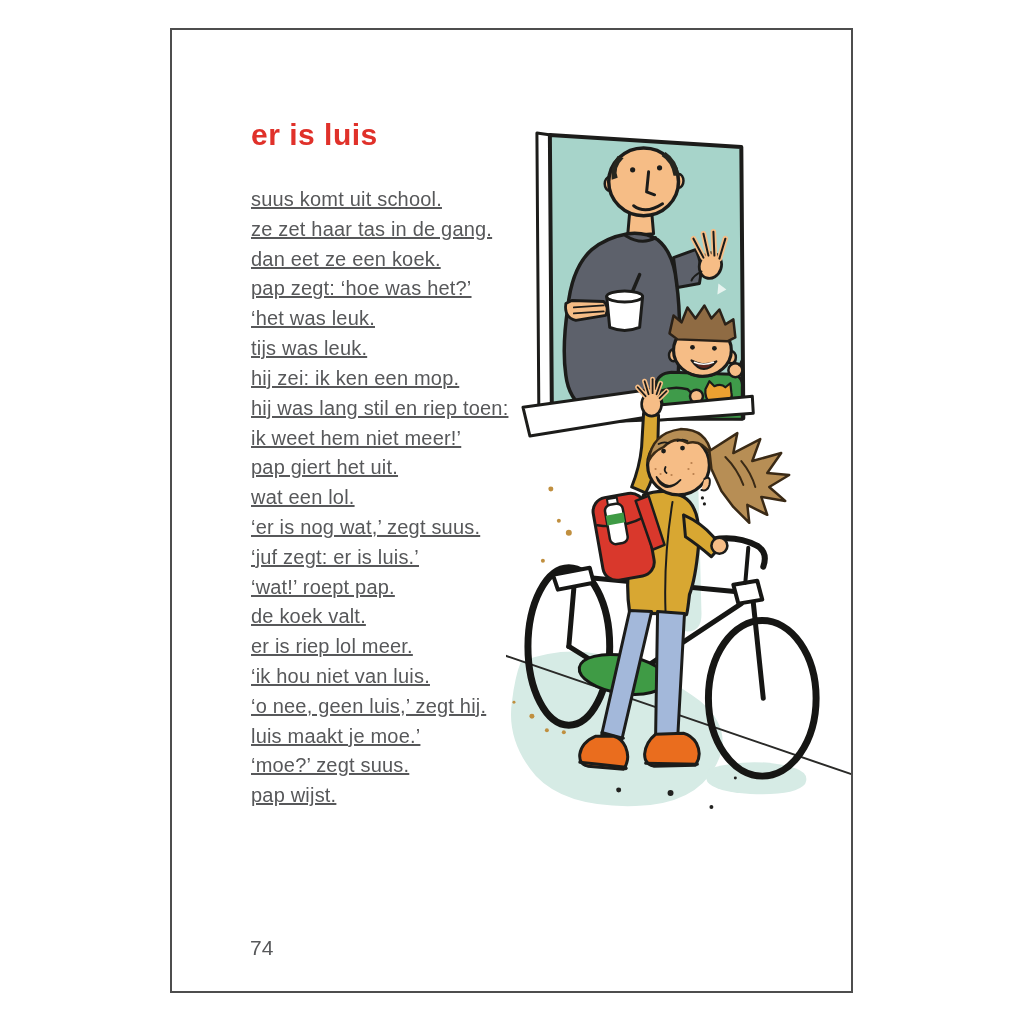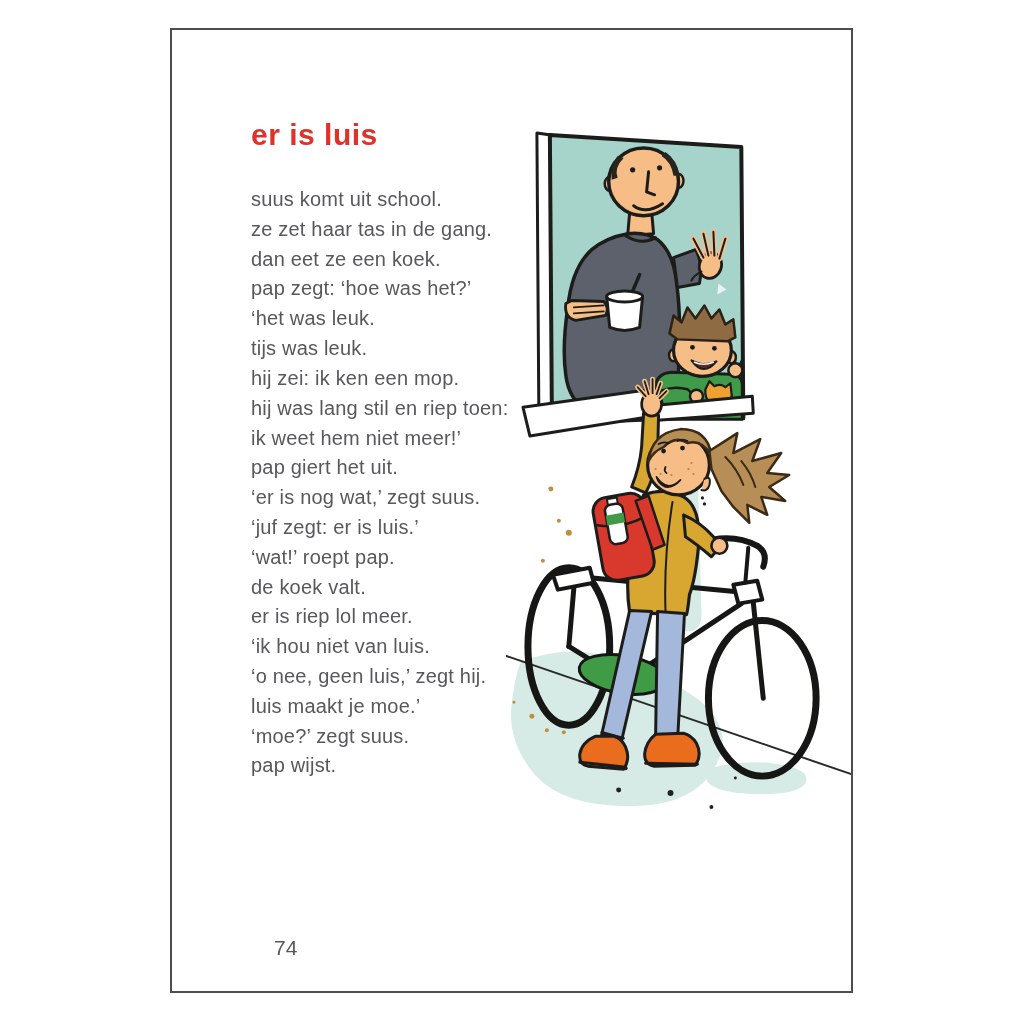--- a/index.html
+++ b/index.html
@@ -4,22 +4,22 @@
 <style>
   html,body{margin:0;padding:0;background:#ffffff;}
   .canvas{position:relative;width:944px;height:1024px;background:#ffffff;overflow:hidden;
           font-family:"Liberation Sans", sans-serif;}
   .page{position:absolute;left:170px;top:28px;width:683px;height:965px;background:#ffffff;
         border:2px solid #4d4d4d;box-sizing:border-box;overflow:hidden;}
   .title{position:absolute;left:79px;top:88px;margin:0;font-size:30px;font-weight:bold;
          letter-spacing:0.5px;color:#e0312a;}
   .story{position:absolute;left:79px;top:155px;width:300px;}
   .story p{margin:0;font-size:20px;line-height:29.82px;letter-spacing:0.2px;color:#57585a;
-           white-space:nowrap;}
-  .pagenum{position:absolute;left:78px;top:906px;font-size:21px;color:#57585a;margin-left:24px;}
+           white-space:nowrap;text-decoration:underline;}
+  .pagenum{position:absolute;left:78px;top:906px;font-size:21px;color:#57585a;}
   .illo{position:absolute;left:334px;top:87px;}
 </style>
 </head>
 <body>
 
 <div class="canvas">
   <div class="page">
 
     <h1 class="title">er is luis</h1>
 
@@ -27,20 +27,21 @@
       <p>suus komt uit school.</p>
       <p>ze zet haar tas in de gang.</p>
       <p>dan eet ze een koek.</p>
       <p>pap zegt: ‘hoe was het?’</p>
       <p>‘het was leuk.</p>
       <p>tijs was leuk.</p>
       <p>hij zei: ik ken een mop.</p>
       <p>hij was lang stil en riep toen:</p>
       <p>ik weet hem niet meer!’</p>
       <p>pap giert het uit.</p>
+      <p>wat een lol.</p>
       <p>‘er is nog wat,’ zegt suus.</p>
       <p>‘juf zegt: er is luis.’</p>
       <p>‘wat!’ roept pap.</p>
       <p>de koek valt.</p>
       <p>er is riep lol meer.</p>
       <p>‘ik hou niet van luis.</p>
       <p>‘o nee, geen luis,’ zegt hij.</p>
       <p>luis maakt je moe.’</p>
       <p>‘moe?’ zegt suus.</p>
       <p>pap wijst.</p>

